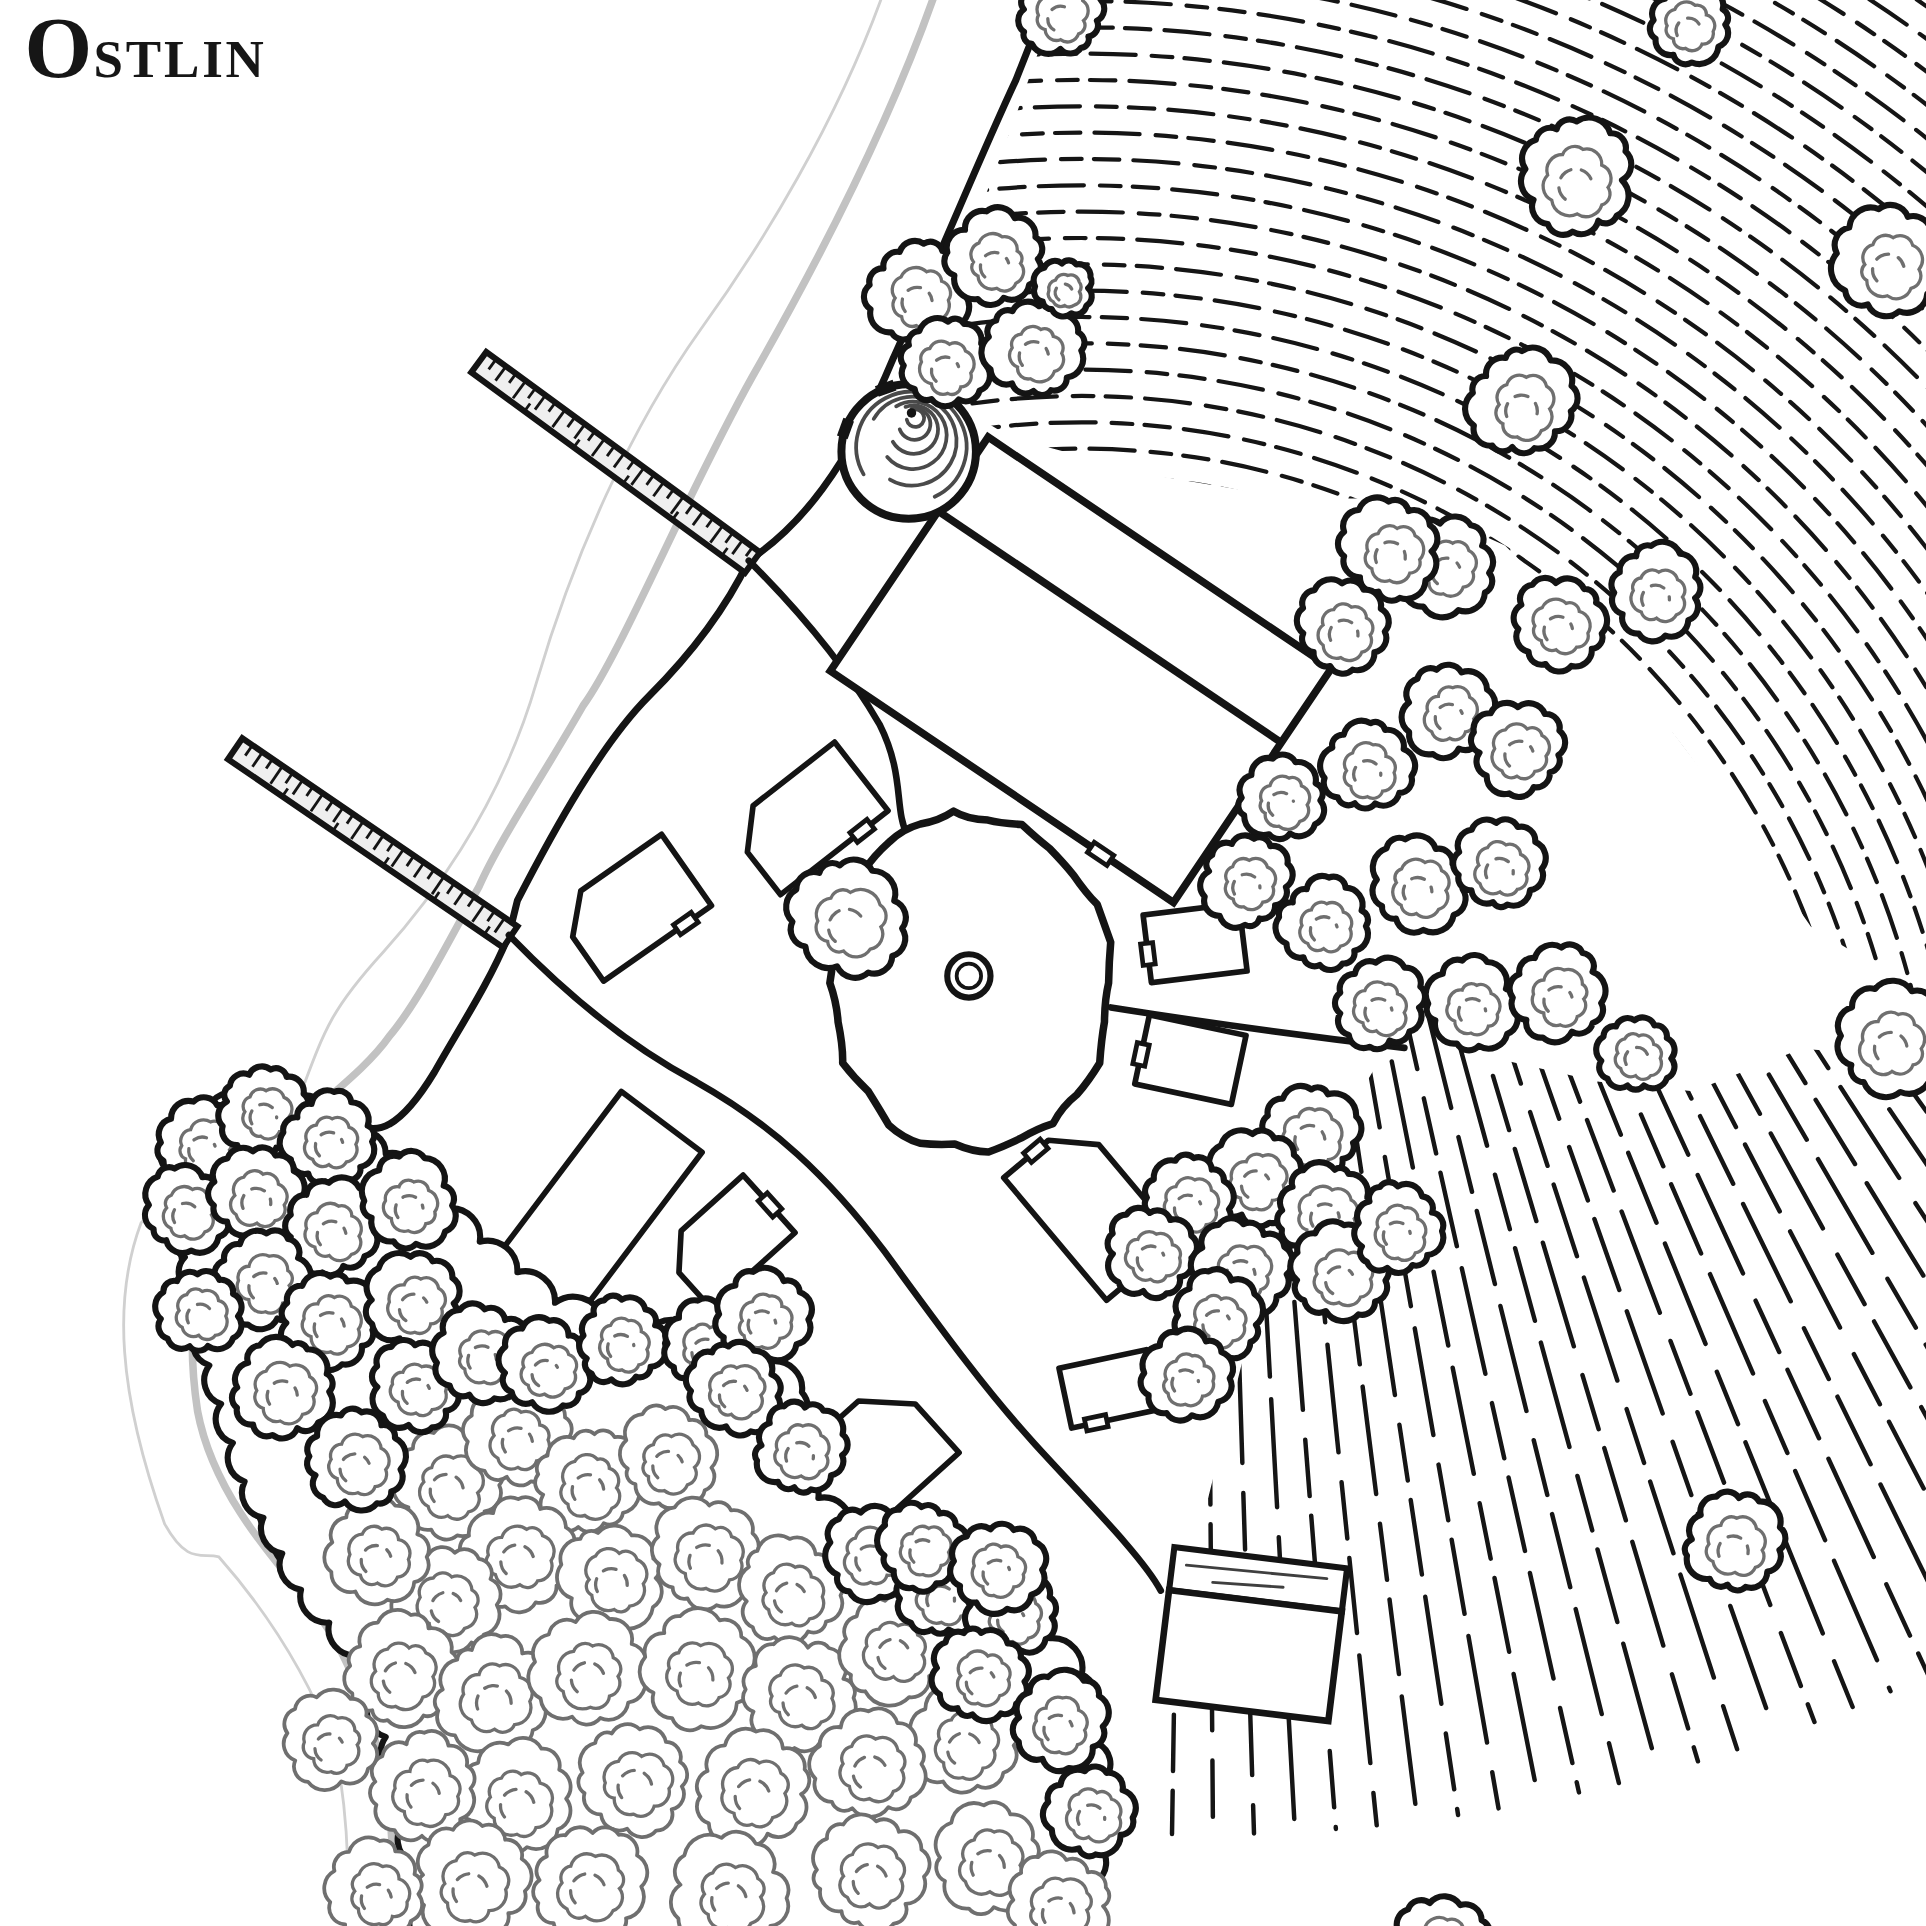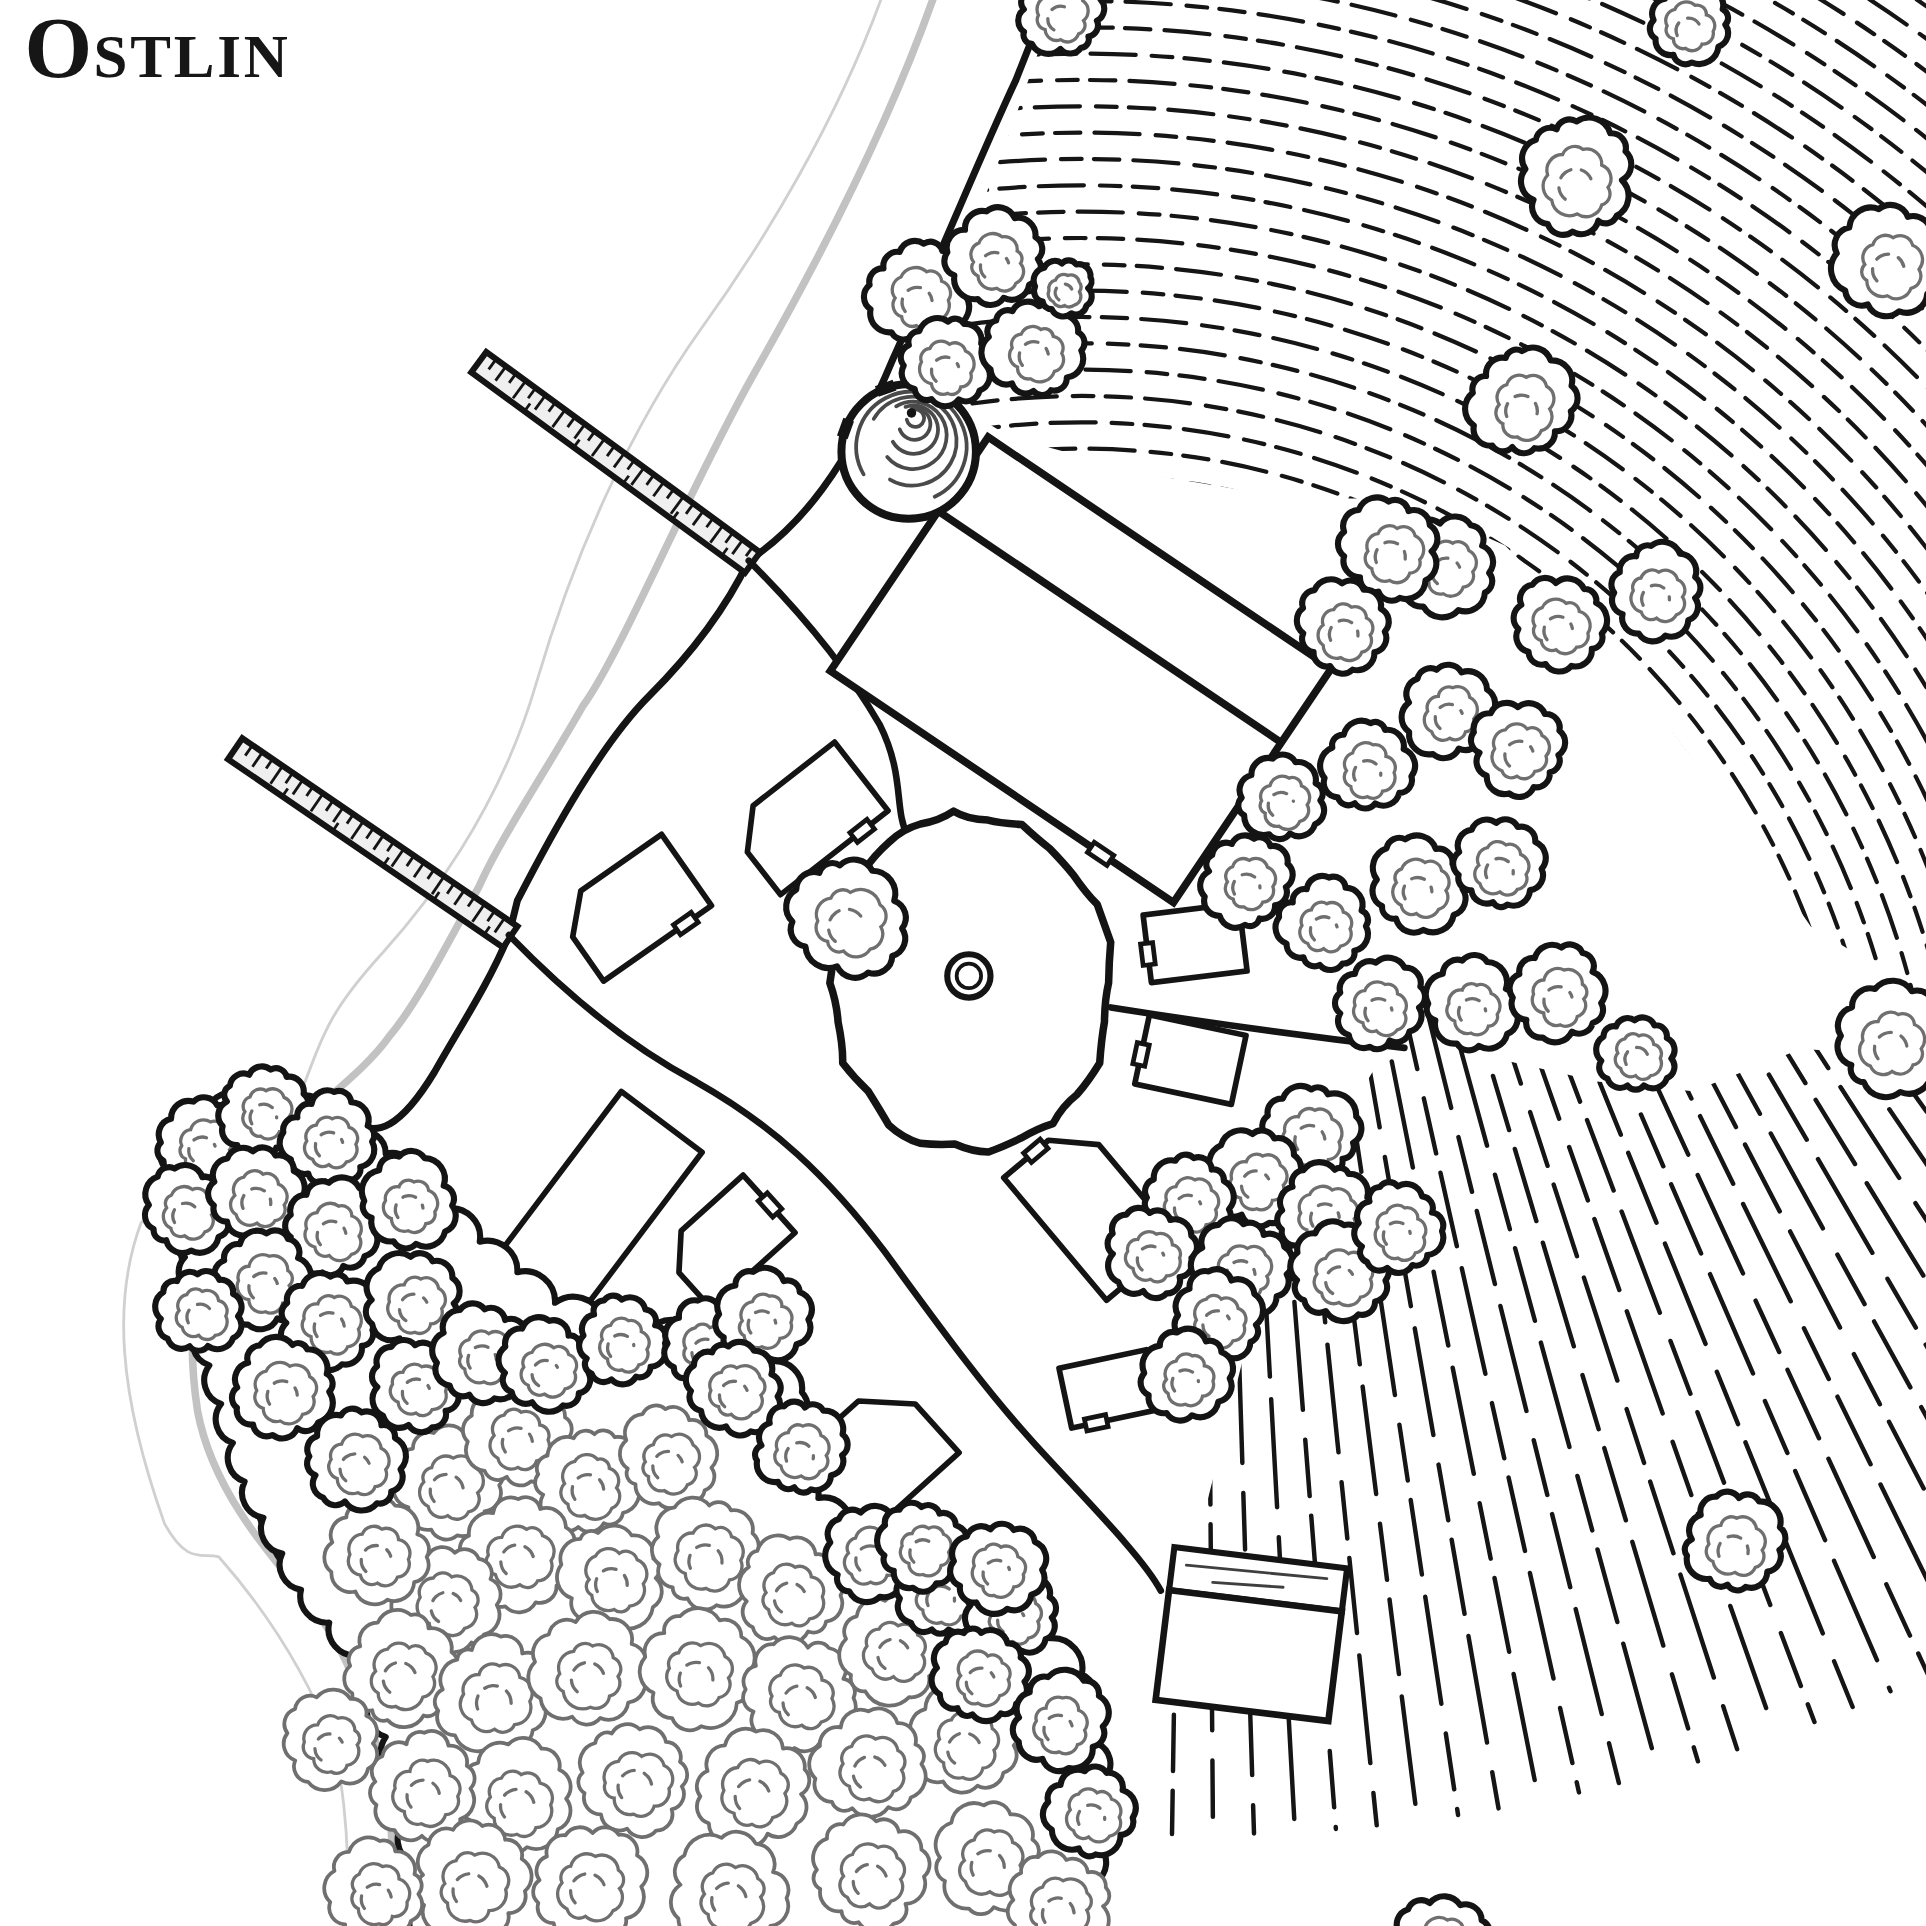--- a/index.html
+++ b/index.html
@@ -2,21 +2,21 @@
 <html style="font-size:7.5px"><head>
 <meta charset="utf-8">
 <style>
   html,body{margin:0;padding:0;background:#ffffff;}
   .map-wrap{position:relative;width:1926px;height:1926px;background:#fff;overflow:hidden;
             font-family:"Liberation Serif", serif;}
   svg{position:absolute;left:0;top:0;}
   .map-title{position:absolute;left:24.5px;top:3.8px;color:#161616;font-weight:bold;
              letter-spacing:1.4px;line-height:1;user-select:none;}
   .map-title .cap{font-size:87px;}
-  .map-title .rest{font-size:61px;letter-spacing:2.8px;}
+  .map-title .rest{font-size:53px;letter-spacing:2.8px;}
 </style>
 </head>
 <body>
 
 <div class="map-wrap">
   <svg id="map-svg" width="1926" height="1926" viewBox="0 0 4095 4095" xmlns="http://www.w3.org/2000/svg">
       <g>
         <path d="M1880,-20 C1780,260 1620,520 1490,700 C1340,910 1220,1180 1141,1450 C1060,1730 900,1930 815,2024 C700,2150 690,2190 630,2350 C560,2480 380,2520 300,2600 C240,2760 250,2960 350,3240 C400,3330 430,3300 465,3310 C580,3440 660,3580 711,3710 C736,3830 745,3960 738,4115" fill="none" stroke="#d0d0d0" stroke-width="6"></path>
         <path d="M1990,-20 C1900,240 1760,520 1600,800 C1460,1050 1320,1390 1240,1500 C1160,1640 1060,1790 1019,1884 C960,1990 890,2130 828,2203 C760,2300 620,2380 510,2520 C420,2650 390,2800 420,3000 C450,3160 560,3290 644,3390 C720,3480 784,3606 823,3810 C838,3920 838,4010 832,4115" fill="none" stroke="#c2c2c2" stroke-width="16"></path>
       </g>

